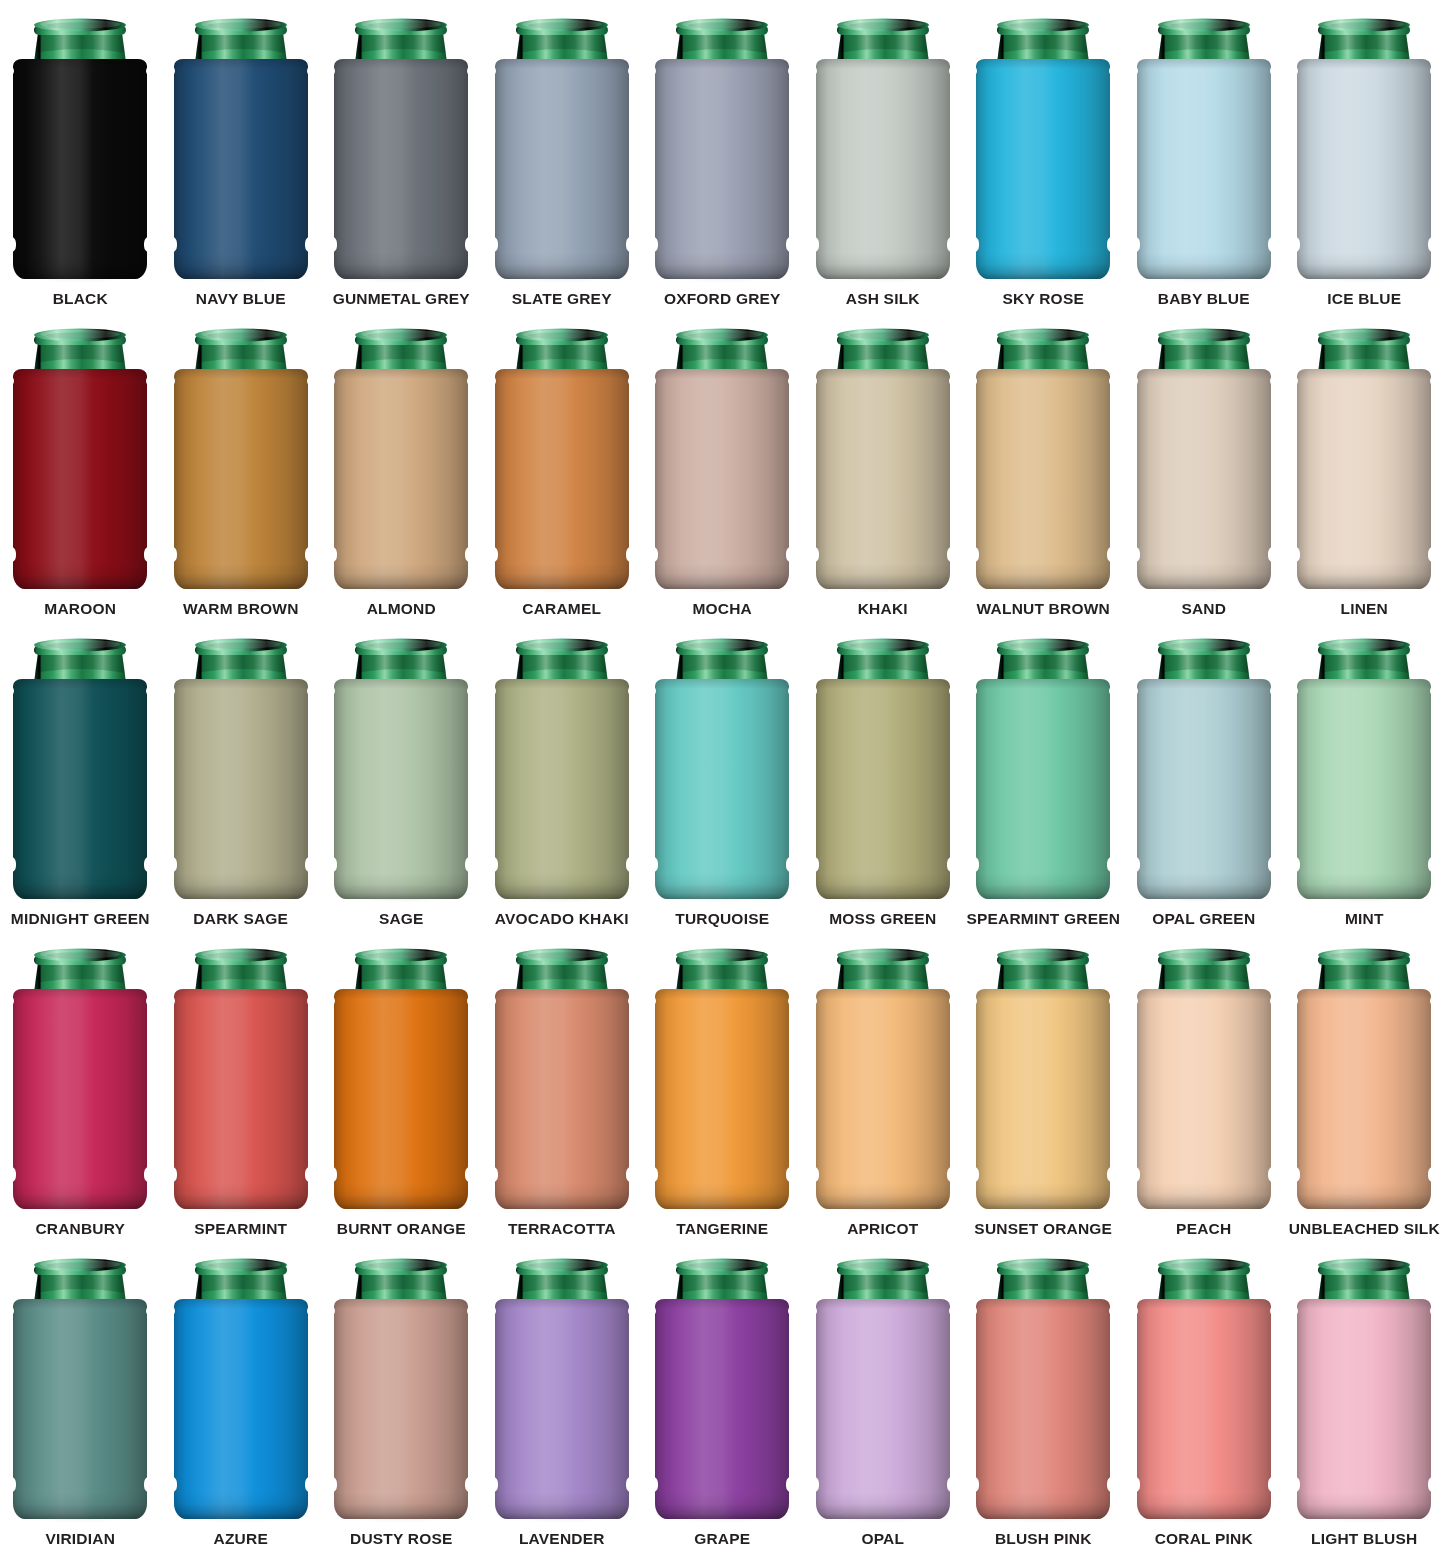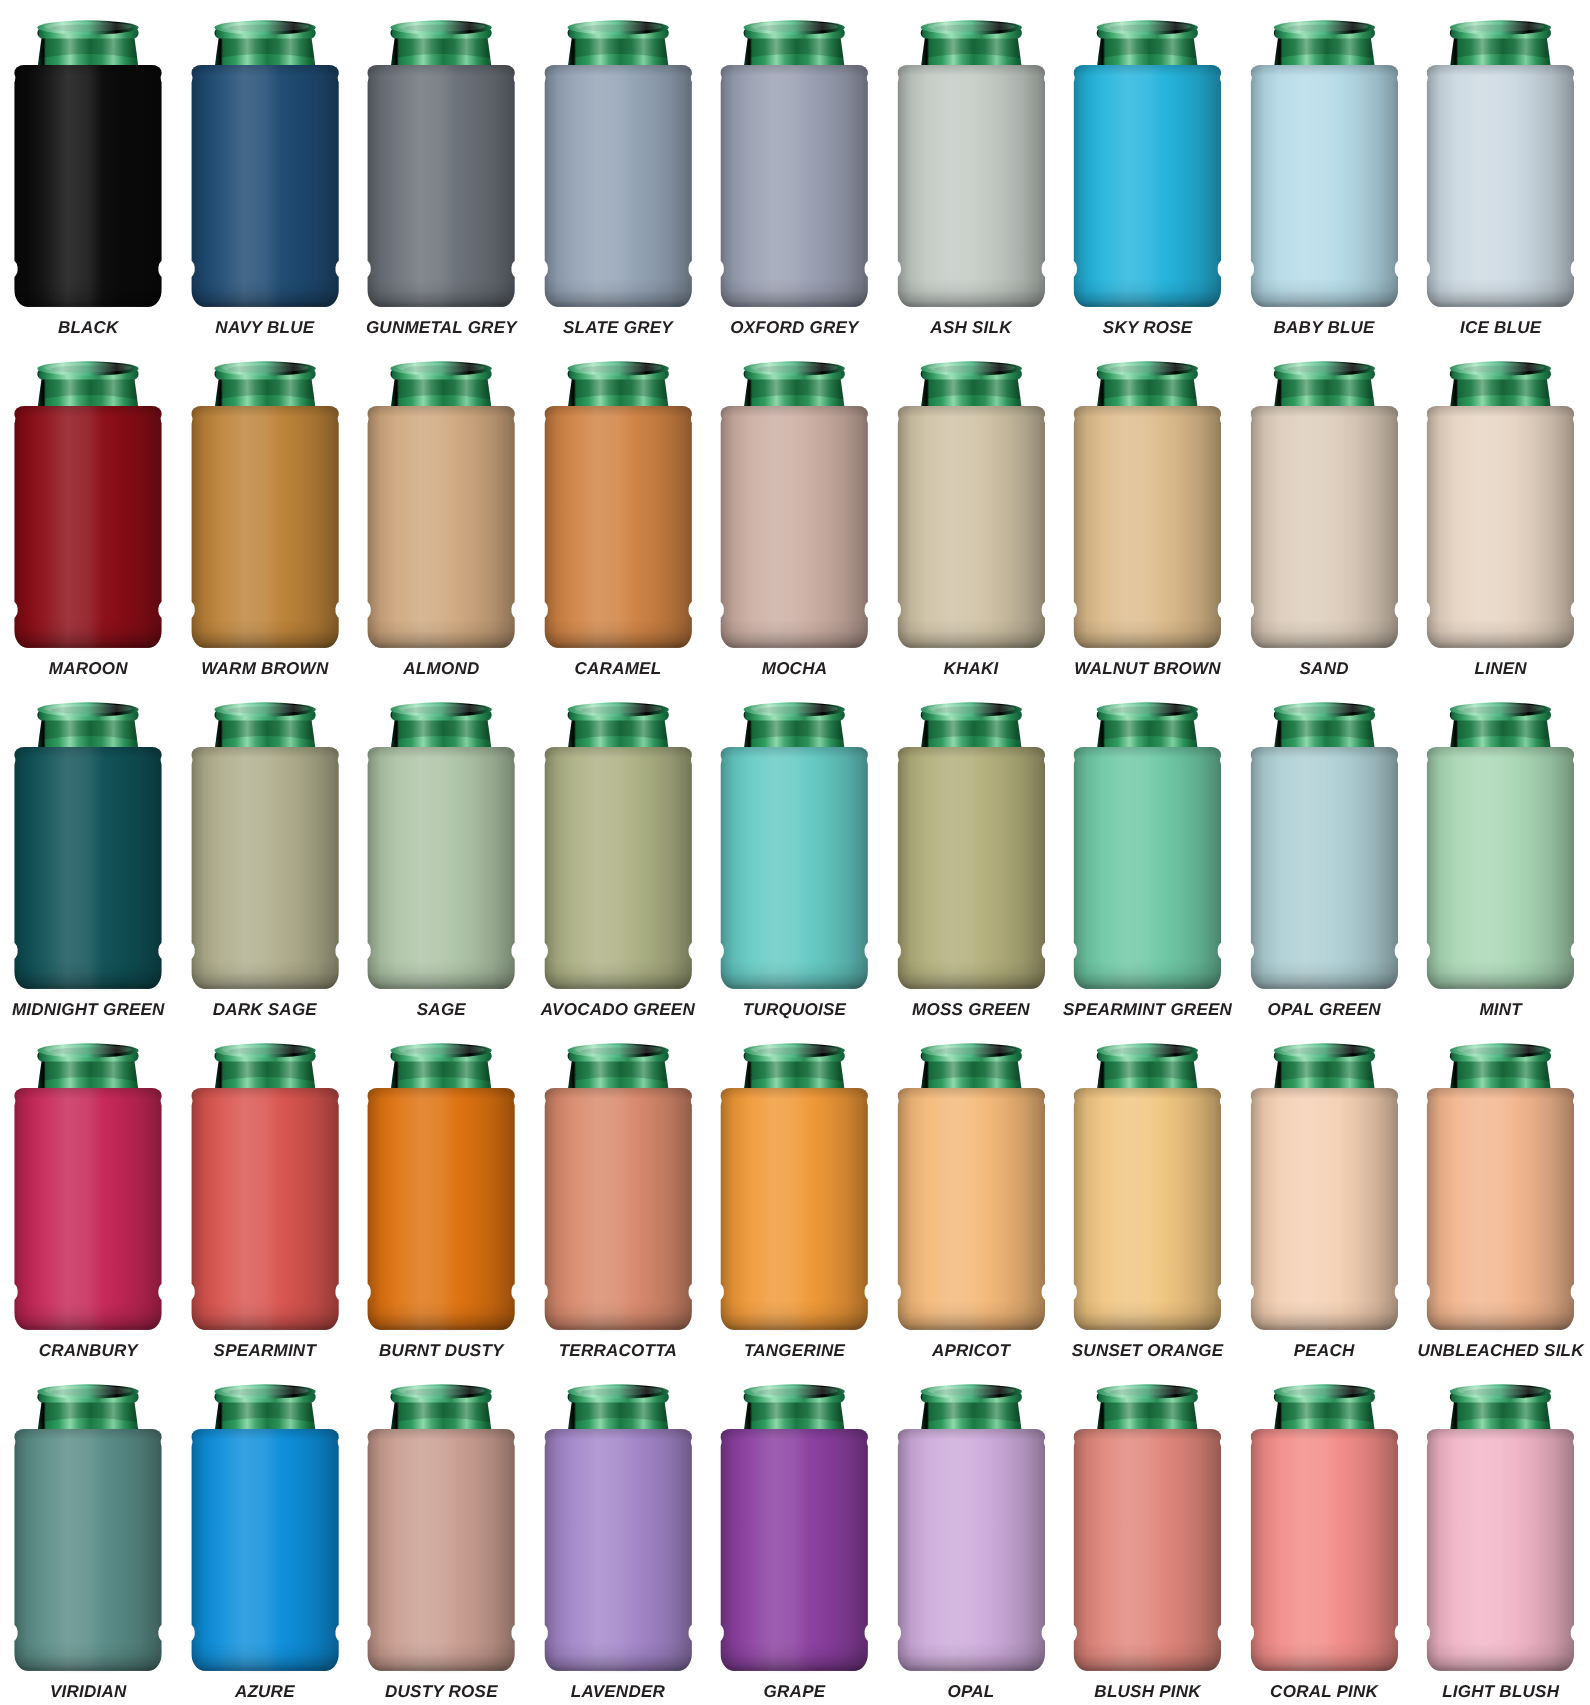--- a/index.html
+++ b/index.html
@@ -27,21 +27,20 @@
     height: 1550px;
   }
 
   .cell {
     position: relative;
     display: flex;
     flex-direction: column;
     align-items: center;
     justify-content: flex-end;
     padding-bottom: 4px;
-    font-style: italic;
   }
 
   
   .koozie {
     position: relative;
     width: 150px;
     height: 268px;
     display: block;
   }
 
@@ -1574,21 +1573,21 @@
             <div class="fill"></div>
             <div class="shade"></div>
             <div class="topdark"></div>
             <div class="basedark"></div>
           </div>
           <div class="notch2 l"></div>
           <div class="notch2 r"></div>
           <div class="notch l"></div>
           <div class="notch r"></div>
         </div>
-        <div class="label">AVOCADO GREEN</div>
+        <div class="label">AVOCADO KHAKI</div>
       </div>
       <div class="cell">
         <div class="koozie">
           <div class="shadow"></div>
           <div class="cantop">
   <svg viewBox="0 0 108 62" xmlns="http://www.w3.org/2000/svg">
     <defs>
       <linearGradient id="neckg22" x1="0" y1="0" x2="1" y2="0">
         <stop offset="0.00" stop-color="#0d5c31"></stop>
         <stop offset="0.08" stop-color="#17norm"></stop>
@@ -2086,21 +2085,21 @@
             <div class="fill"></div>
             <div class="shade"></div>
             <div class="topdark"></div>
             <div class="basedark"></div>
           </div>
           <div class="notch2 l"></div>
           <div class="notch2 r"></div>
           <div class="notch l"></div>
           <div class="notch r"></div>
         </div>
-        <div class="label">BURNT DUSTY</div>
+        <div class="label">BURNT ORANGE</div>
       </div>
       <div class="cell">
         <div class="koozie">
           <div class="shadow"></div>
           <div class="cantop">
   <svg viewBox="0 0 108 62" xmlns="http://www.w3.org/2000/svg">
     <defs>
       <linearGradient id="neckg30" x1="0" y1="0" x2="1" y2="0">
         <stop offset="0.00" stop-color="#0d5c31"></stop>
         <stop offset="0.08" stop-color="#17norm"></stop>

